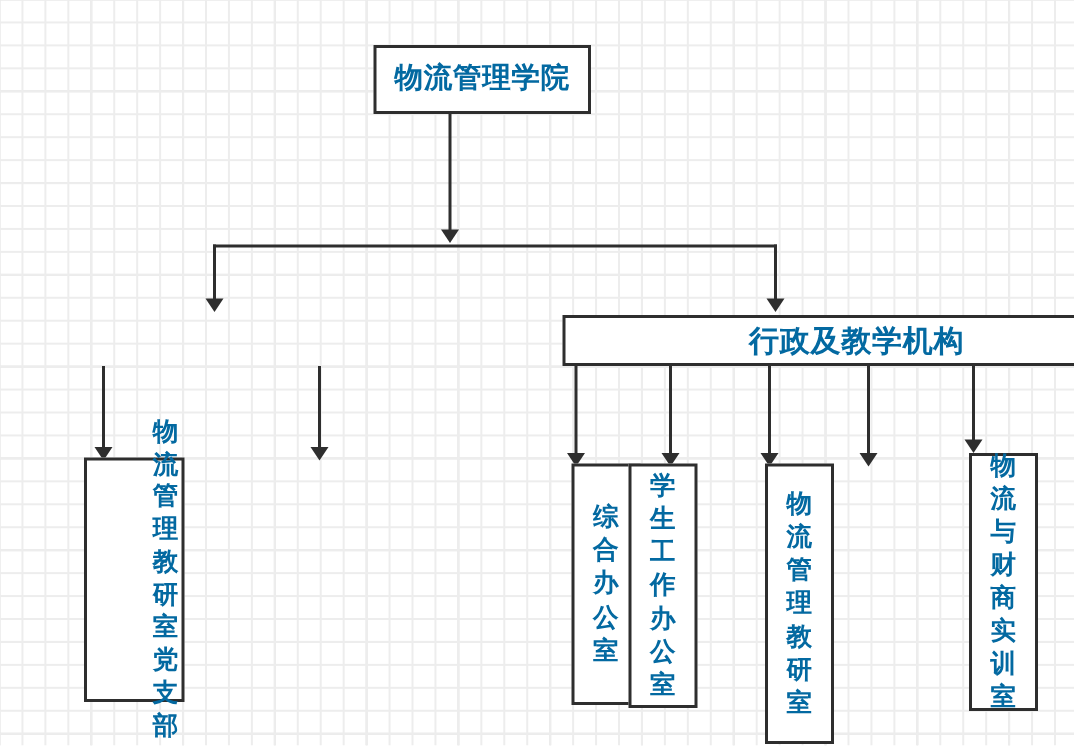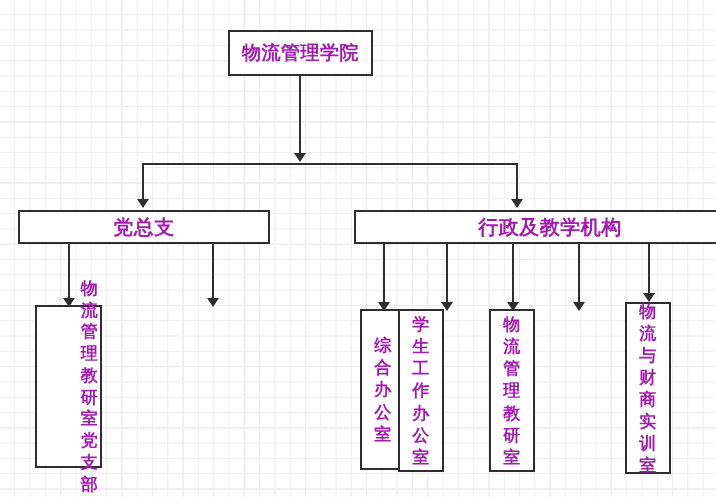--- a/index.html
+++ b/index.html
@@ -30,27 +30,28 @@
       61.2px 61.2px,
       61.2px 61.2px;
     background-position: -1px -1px, -1px -1px, -1px -1px, -1px -1px;
   }
 
   .node {
     position: absolute;
     box-sizing: border-box;
     border: 2px solid #2e2e2e;
     background: #ffffff;
-    color: #a21caf;
+    color: #0369a1;
     display: flex;
     align-items: center;
     justify-content: center;
     text-align: center;
     line-height: 1.22;
     letter-spacing: 0.5px;
+    margin-left: 21px;
   }
 
   .node-root {
     font-size: 19px;
     font-weight: 700;
   }
 
   .node-level2 {
     font-size: 20px;
     font-weight: 700;
@@ -111,23 +112,20 @@
   <div class="arrowhead" style="left:294px; top:153px;"></div>
 
   <div class="hline" style="left:142px; top:163px; width:376px;"></div>
 
   <div class="vline" style="left:142px; top:163px; height:38px;"></div>
   <div class="arrowhead" style="left:137px; top:199px;"></div>
 
   <div class="vline" style="left:516px; top:163px; height:38px;"></div>
   <div class="arrowhead" style="left:511px; top:199px;"></div>
 
-  <div class="node node-level2" style="left:18px; top:210px; width:252px; height:34px;">
-    <span>党总支</span>
-  </div>
 
   <div class="node node-level2" style="left:354px; top:210px; width:392px; height:34px;">
     <span>行政及教学机构</span>
   </div>
 
   <div class="vline" style="left:68px; top:244px; height:58px;"></div>
   <div class="arrowhead" style="left:63px; top:298px;"></div>
 
   <div class="vline" style="left:212px; top:244px; height:58px;"></div>
   <div class="arrowhead" style="left:207px; top:298px;"></div>
@@ -153,21 +151,21 @@
 
 
   <div class="node node-leaf-vert" style="left:360px; top:309px; width:46px; height:161px;">
     <span class="txt">综合办公室</span>
   </div>
 
   <div class="node node-leaf-vert" style="left:398px; top:309px; width:46px; height:163px;">
     <span class="txt">学生工作办公室</span>
   </div>
 
-  <div class="node node-leaf-vert" style="left:489px; top:309px; width:46px; height:163px;">
+  <div class="node node-leaf-vert" style="left:489px; top:309px; width:46px; height:187px;">
     <span class="txt">物流管理教研室</span>
   </div>
 
 
   <div class="node node-leaf-vert" style="left:625px; top:302px; width:46px; height:172px;">
     <span class="txt">物流与财商实训室</span>
   </div>
 
 </div>
 

